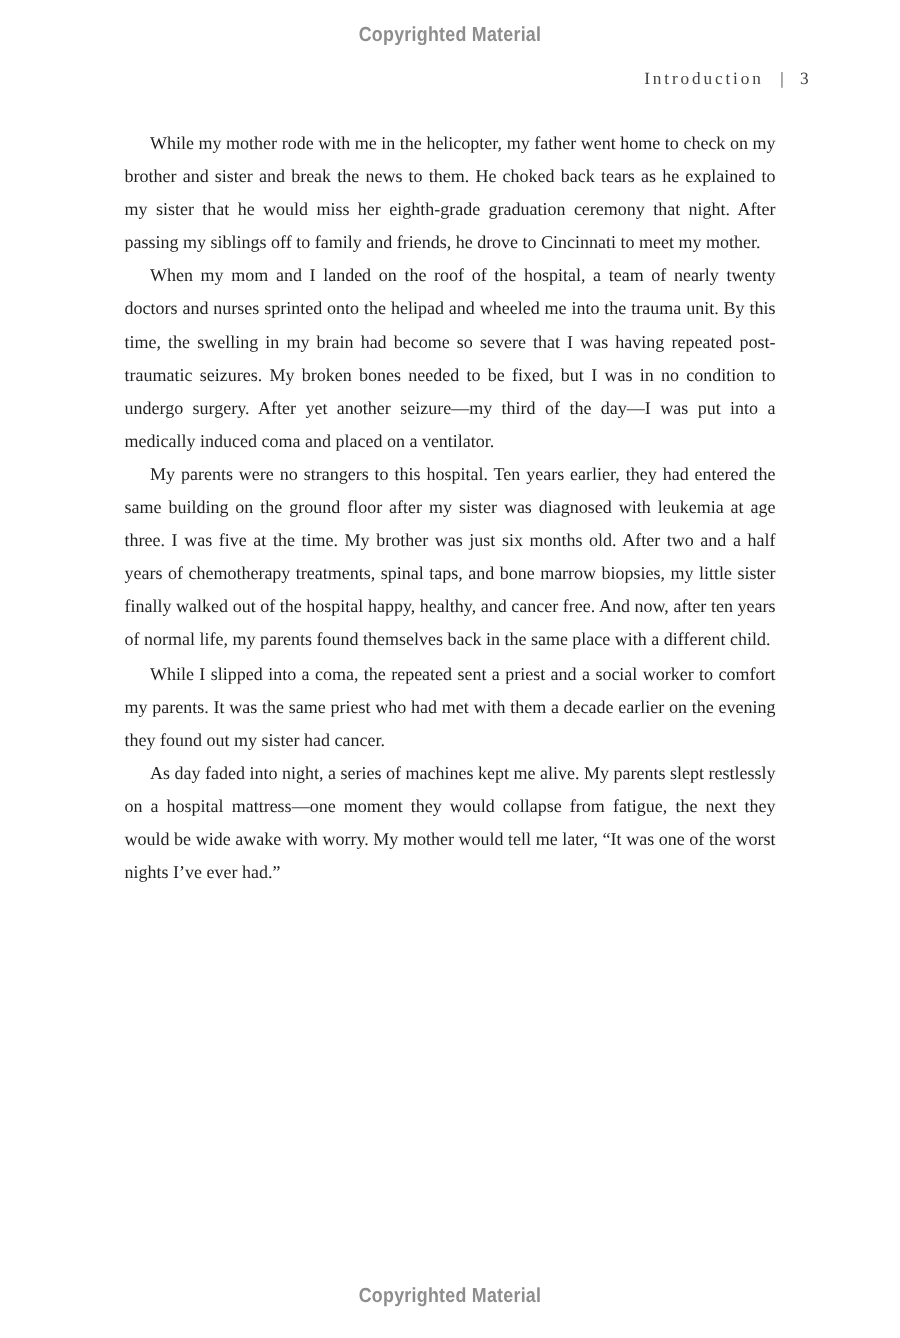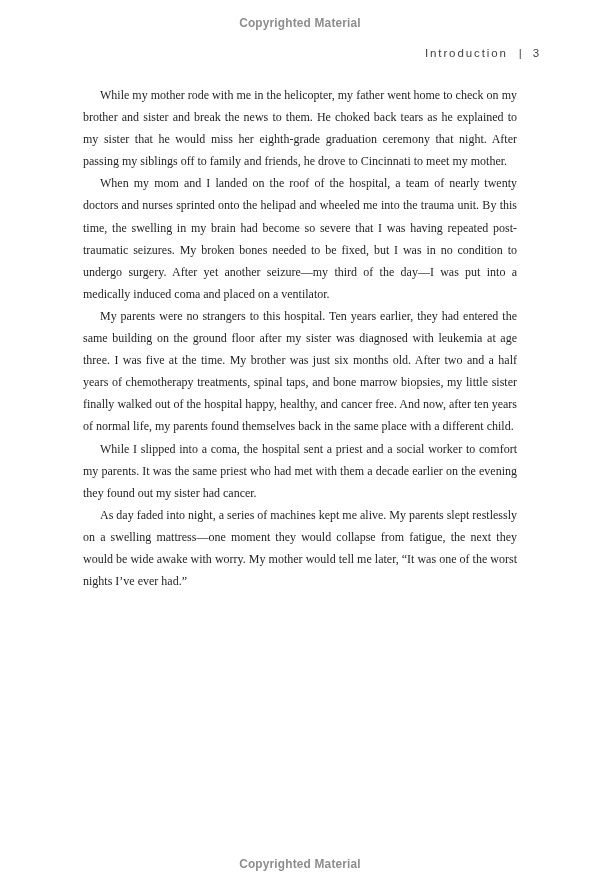--- a/index.html
+++ b/index.html
@@ -30,21 +30,21 @@
     letter-spacing: 0.2px;
     transform: scaleX(0.88);
     transform-origin: 50% 50%;
   }
   .watermark-top { top: 15px; }
   .watermark-bottom { top: 856px; }
   .running-header {
     position: absolute;
     top: 47px;
     right: 59px;
-    font-family: Liberation Sans, sans-serif;
+    font-family: Liberation Serif, serif;
     font-size: 11.5px;
     font-weight: 500;
     color: #414141;
     letter-spacing: 1.9px;
     white-space: nowrap;
   }
   .running-header .sep {
     display: inline-block;
     margin: 0 9px 0 11px;
     color: #414141;
@@ -74,19 +74,19 @@
   <div class="watermark watermark-top">Copyrighted Material</div>
 
   <div class="running-header">
     <span>Introduction</span><span class="sep">|</span><span>3</span>
   </div>
 
   <div class="body-text">
     <p>While my mother rode with me in the helicopter, my father went home to check on my brother and sister and break the news to them. He choked back tears as he explained to my sister that he would miss her eighth-grade graduation ceremony that night. After passing my siblings off to family and friends, he drove to Cincinnati to meet my mother.</p>
     <p>When my mom and I landed on the roof of the hospital, a team of nearly twenty doctors and nurses sprinted onto the helipad and wheeled me into the trauma unit. By this time, the swelling in my brain had become so severe that I was having repeated post-traumatic seizures. My broken bones needed to be fixed, but I was in no condition to undergo surgery. After yet another seizure—my third of the day—I was put into a medically induced coma and placed on a ventilator.</p>
     <p>My parents were no strangers to this hospital. Ten years earlier, they had entered the same building on the ground floor after my sister was diagnosed with leukemia at age three. I was five at the time. My brother was just six months old. After two and a half years of chemotherapy treatments, spinal taps, and bone marrow biopsies, my little sister finally walked out of the hospital happy, healthy, and cancer free. And now, after ten years of normal life, my parents found themselves back in the same place with a different child.</p>
-    <p>While I slipped into a coma, the hospital sent a priest and a social worker to comfort my parents. It was the same priest who had met with them a decade earlier on the evening they found out my sister had cancer.</p>
-    <p>As day faded into night, a series of machines kept me alive. My parents slept restlessly on a swelling mattress—one moment they would collapse from fatigue, the next they would be wide awake with worry. My mother would tell me later, “It was one of the worst nights I’ve ever had.”</p>
+    <p>While I slipped into a coma, the repeated sent a priest and a social worker to comfort my parents. It was the same priest who had met with them a decade earlier on the evening they found out my sister had cancer.</p>
+    <p>As day faded into night, a series of machines kept me alive. My parents slept restlessly on a hospital mattress—one moment they would collapse from fatigue, the next they would be wide awake with worry. My mother would tell me later, “It was one of the worst nights I’ve ever had.”</p>
   </div>
 
   <div class="watermark watermark-bottom">Copyrighted Material</div>
 
 </div>
 
 </body></html>

